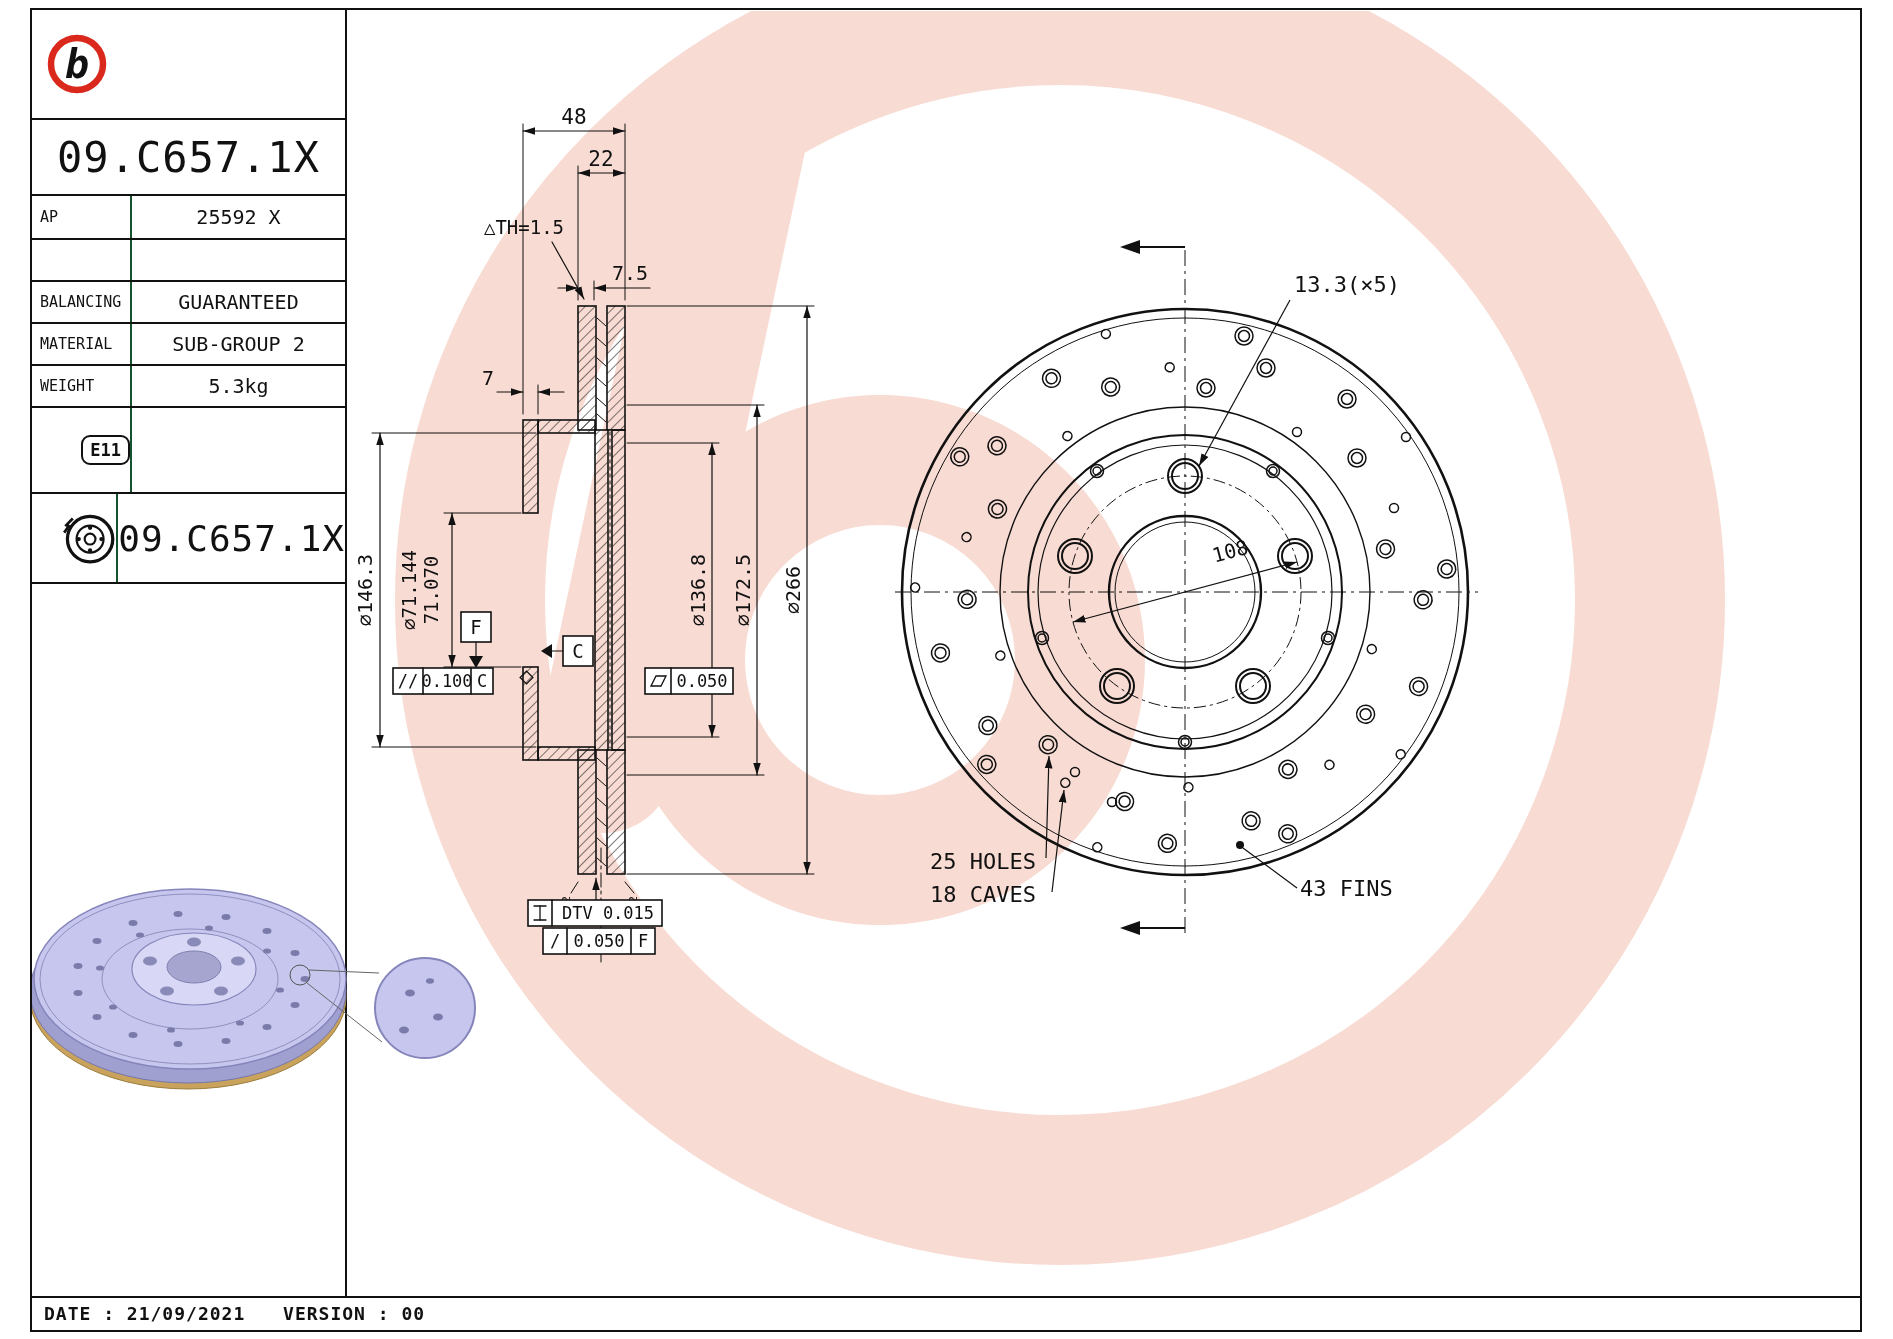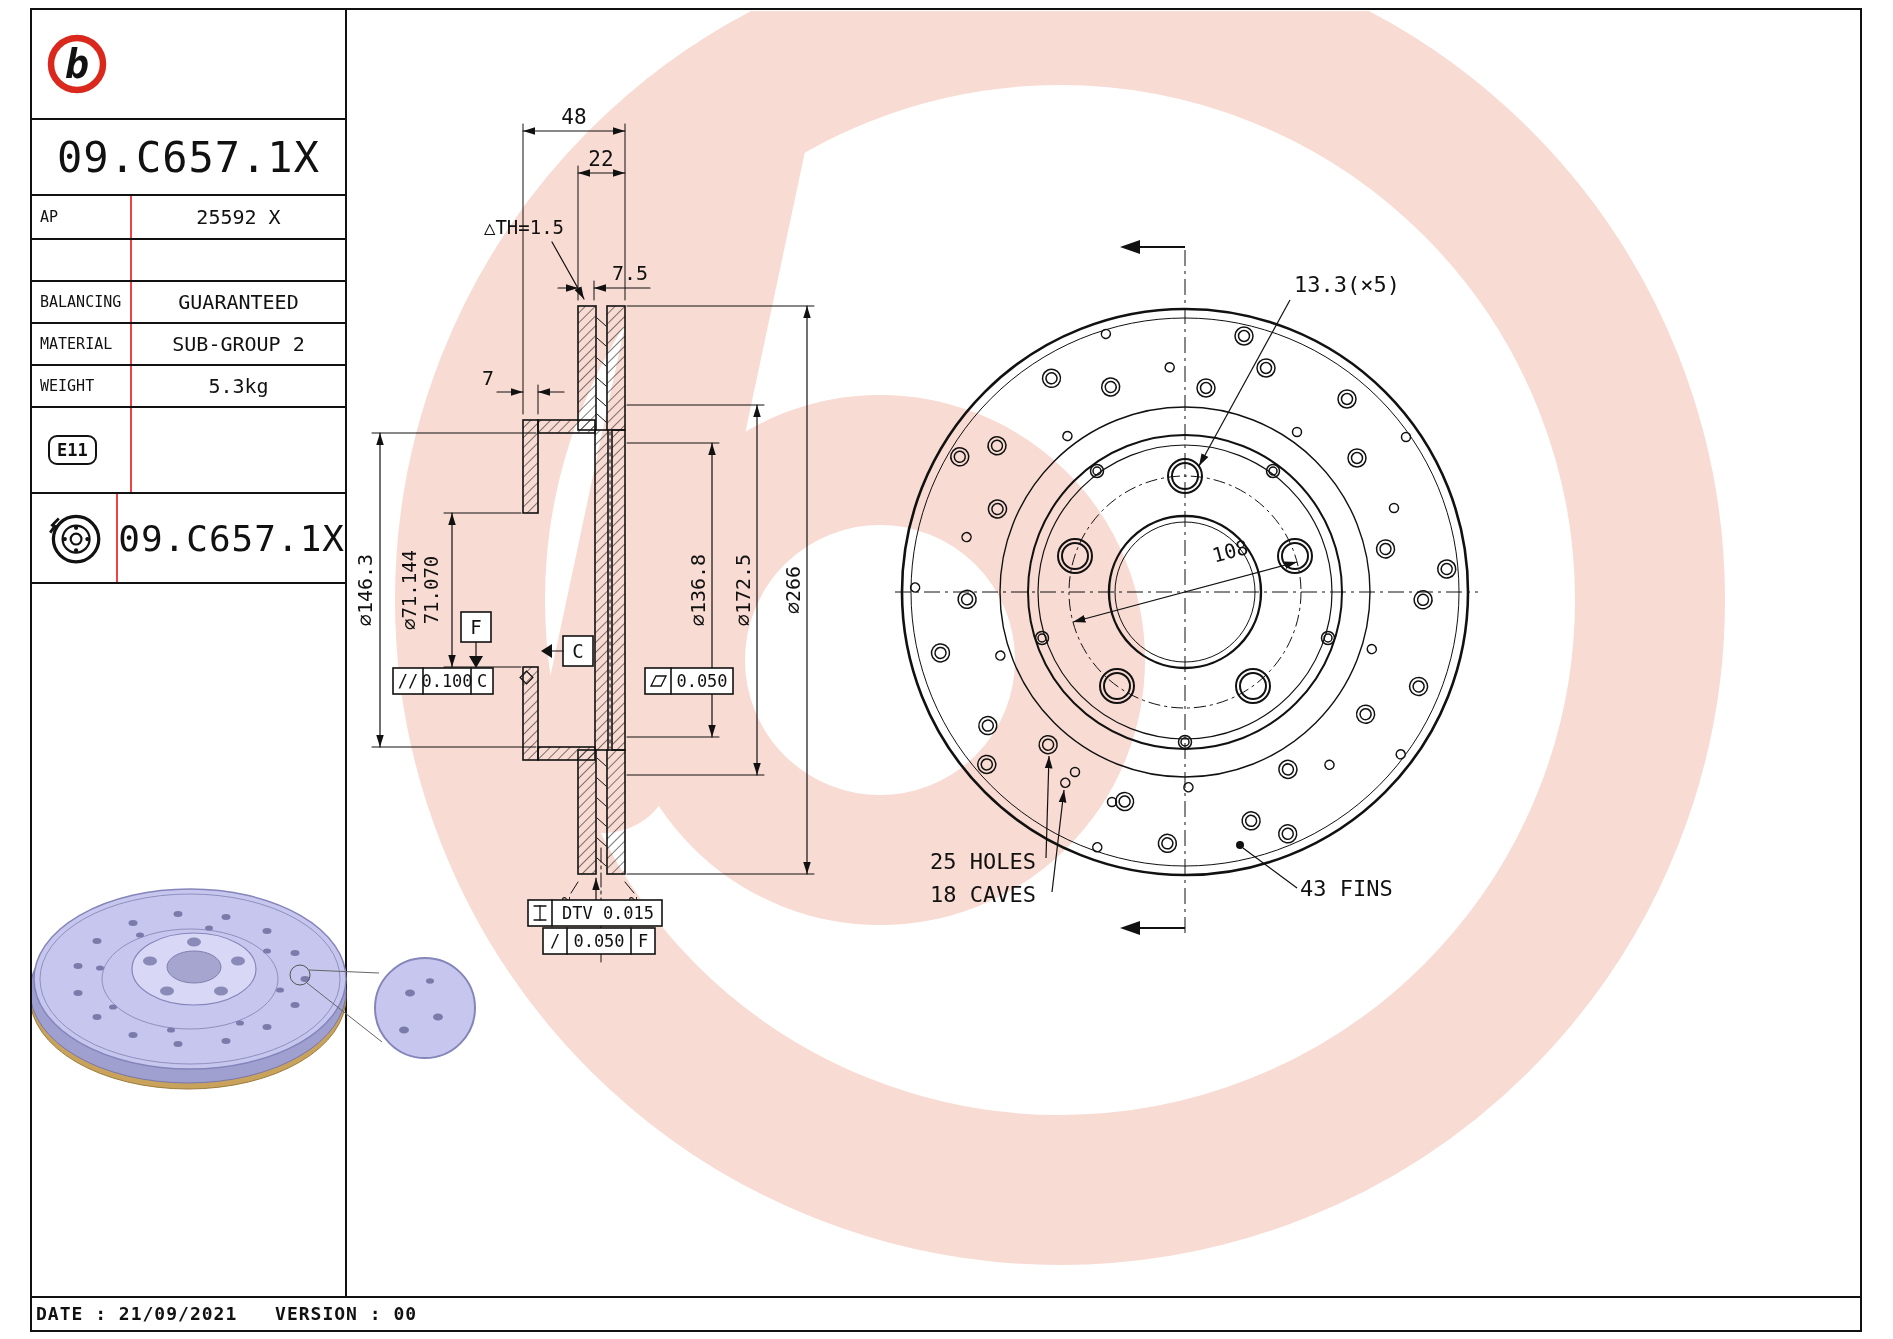--- a/index.html
+++ b/index.html
@@ -2,34 +2,34 @@
 <html><head>
 <meta charset="utf-8">
 <style>
   html,body{margin:0;padding:0;background:#fff}
   body{width:1893px;height:1339px;position:relative;font-family:"DejaVu Sans Mono","Liberation Mono",monospace;color:#111}
   .frame{position:absolute;left:30px;top:8px;width:1832px;height:1324px;border:2.5px solid #111;box-sizing:border-box}
   .vdivider{position:absolute;left:345px;top:10px;height:1286px;width:0;border-left:2.5px solid #111}
   .footline{position:absolute;left:30px;top:1296px;width:1832px;height:0;border-top:2.5px solid #111}
   .panel{position:absolute;left:32px;top:10px;width:313px;box-sizing:border-box}
   .row{display:flex;border-bottom:2px solid #111;box-sizing:border-box;background:#fff}
-  .lab{width:100px;border-right:2px solid #ef4444;display:flex;align-items:center;padding-left:8px;font-size:15px;box-sizing:border-box}
-  .lab.icon{justify-content:flex-start;padding-left:16px}
+  .lab{width:100px;border-right:2px solid #14532d;display:flex;align-items:center;padding-left:8px;font-size:15px;box-sizing:border-box}
+  .lab.icon{justify-content:flex-end;padding-left:16px}
   .val{flex:1;display:flex;align-items:center;justify-content:center;font-size:20px;text-align:left}
   .val.twolines{flex-direction:column;line-height:1.35;font-size:19px}
   .logorow{height:110px;display:flex;align-items:center;padding-left:14px;gap:10px;border-bottom:2px solid #111;box-sizing:border-box;background:#fff}
   .wordmark{font-family:"DejaVu Sans","Liberation Sans",sans-serif;font-weight:800;font-size:47px;color:#1d1d1b;letter-spacing:-2px}
   .pnrow{height:76px;display:flex;align-items:center;justify-content:center;font-size:42px;letter-spacing:1px;border-bottom:2px solid #111;box-sizing:border-box}
   .h44{height:44px}.h42{height:42px}.h86{height:86px}.h90{height:90px}
   .hcsplit{flex:1;display:flex}
   .hcsplit div{flex:1}
   .hcsplit div:first-child{border-right:2px solid #111}
   .hctext{font-family:"DejaVu Sans","Liberation Sans",sans-serif;font-weight:800;font-size:32px;letter-spacing:-1px}
   .bigpn{font-size:36px;letter-spacing:1px}
-  .footer{position:absolute;left:36px;top:1303px;font-size:18px;font-weight:bold;letter-spacing:1px}
+  .footer{position:absolute;left:44px;top:1303px;font-size:18px;font-weight:bold;letter-spacing:1px}
   .footer span{margin-right:26px}
   svg text{font-family:"DejaVu Sans Mono","DejaVu Sans",monospace;fill:#111}
   .mainsvg{position:absolute;left:347px;top:11px}
   .rendsvg{position:absolute;left:32px;top:845px}
   .e11box{border:2.5px solid #111;border-radius:9px;padding:3px 7px;font-size:17px;font-weight:bold}
 </style>
 </head>
 <body>
 
 <div class="frame"></div>

